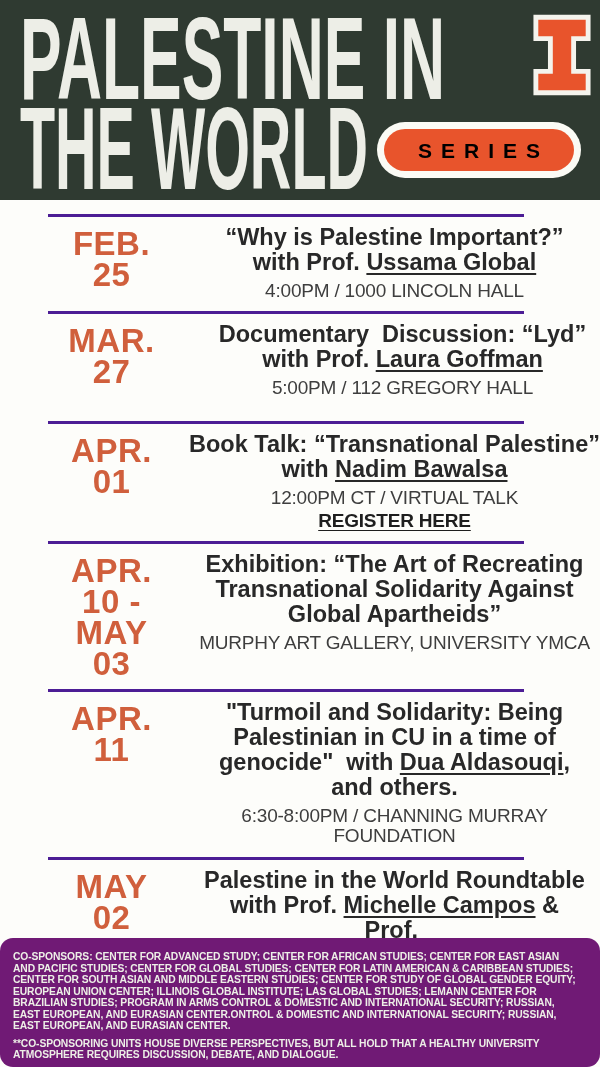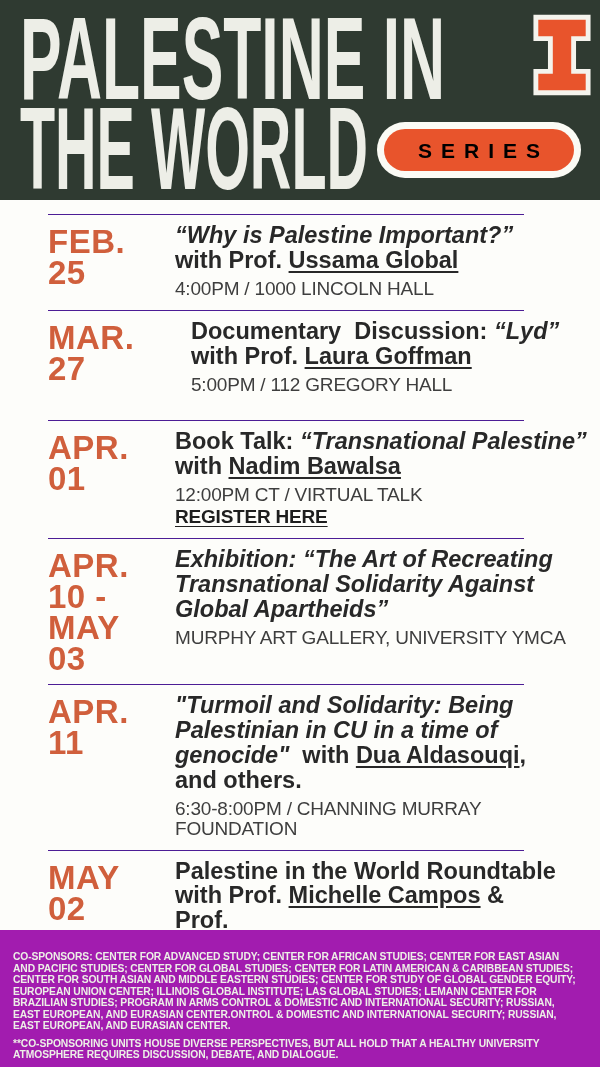--- a/index.html
+++ b/index.html
@@ -37,52 +37,54 @@
   }
 
   
   main { flex:1 1 auto; overflow:hidden; padding:14px 40px 0 48px; }
   .season-heading {
     font-size:30px; font-weight:bold; color:#2D3332;
     letter-spacing:0.5px; margin:2px 0 9px 0;
   }
   .event-row {
     display:flex;
-    border-top:1px solid #4c1d95;
+    border-top:3px solid #4c1d95;
     padding:8px 0 10px 0;
+    text-align:center;
   }
   .event-row:nth-child(1){ min-height:96px; }
   .event-row:nth-child(2){ min-height:110px;gap:16px; }
   .event-row:nth-child(3){ min-height:110px; }
   .event-row:nth-child(4){ min-height:124px; }
   .event-row:nth-child(5){ min-height:156px; }
   .event-row:nth-child(6){ min-height:114px; } 
   .event-row { width:476px; }
   .event-date {
     flex:0 0 127px; width:127px;
     color:#D05F3C; font-weight:bold; font-size:33px;
     line-height:0.94; white-space:pre-line; padding-top:3px;
     letter-spacing:0.5px;
   }
   .event-content { flex:1 1 auto; width:385px; margin-right:-90px; }
   .event-title {
     font-size:23.5px; line-height:1.06; color:#282828;
     font-weight:bold; white-space:pre-wrap; margin-bottom:6px;
   }
   .seg-b  { font-weight:bold; }
-  .seg-bi { font-weight:bold; font-style:italic; }
+  .seg-bi { font-weight:bold; }
   .seg-bu { font-weight:bold; text-decoration:underline; text-underline-offset:3px; }
   .event-details { font-size:19px; line-height:1.08; color:#3E3E3E; white-space:pre-wrap; }
   .detail-line { margin-top:2px; letter-spacing:-0.2px; }
   .detail-line.seg-bu { color:#1E1E1E; font-weight:bold; text-decoration:underline; text-underline-offset:3px; }
 
   
   .footer {
-    flex:0 0 105px; background:#a21caf;
-    padding:21px 22px 0 13px;
+    flex:0 0 105px; background:#701a75;
+    padding:13px 22px 0 13px;
+    border-radius:13px;
   }
   .footer p {
     color:#EDEFE7; font-weight:bold; font-size:10.3px;
     line-height:1.12; letter-spacing:-0.1px; margin-bottom:6px;
   }
 </style>
 </head>
 <body>
 
 <div class="poster">

